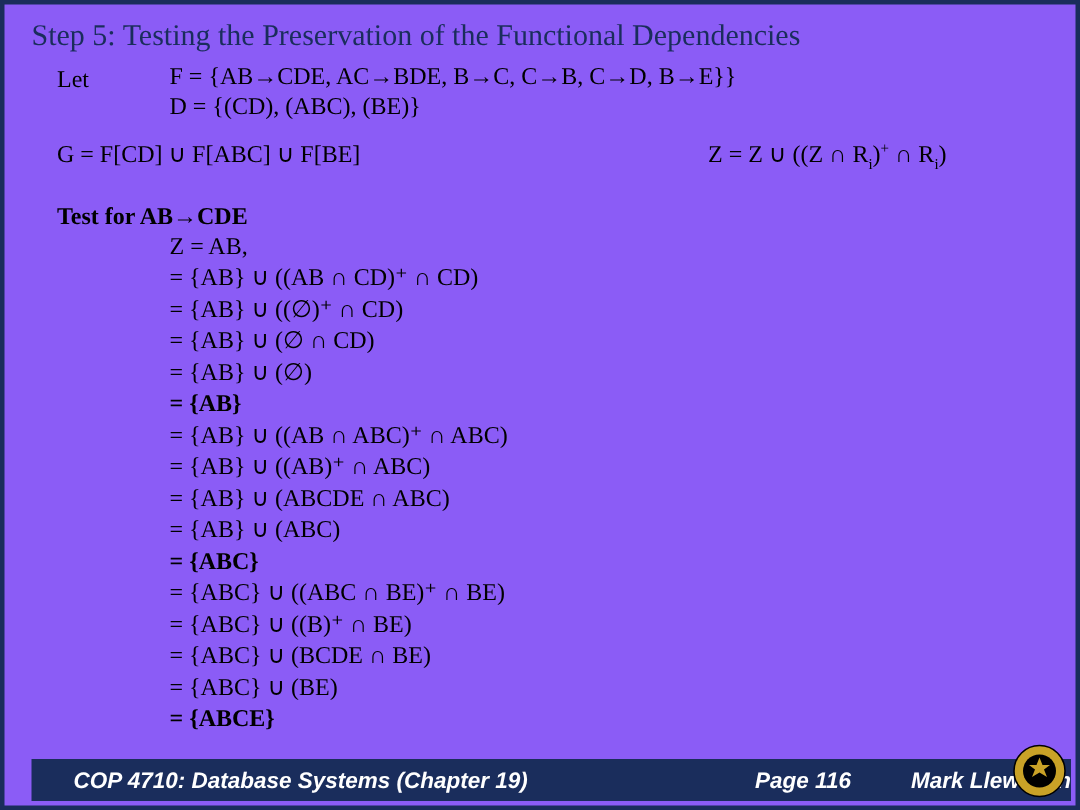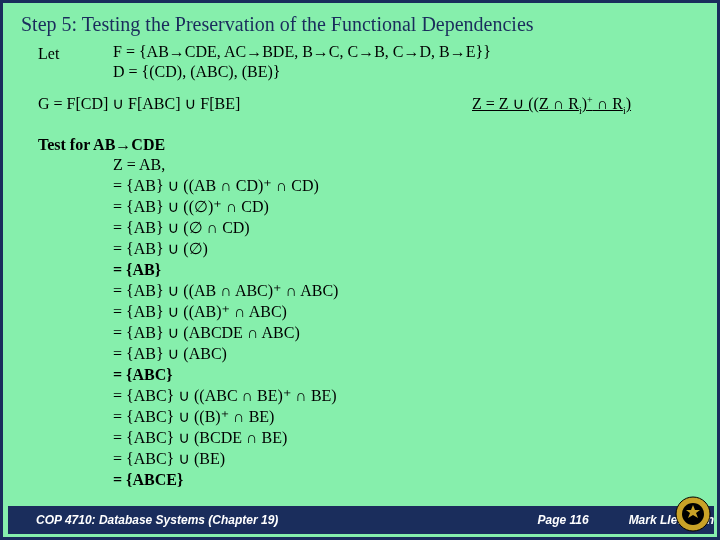--- a/index.html
+++ b/index.html
@@ -1,31 +1,31 @@
 <!DOCTYPE html>
 <html><head>
 <meta charset="utf-8">
 <style>
   * { margin: 0; padding: 0; box-sizing: border-box; }
   body { width: 720px; height: 540px; font-family: 'Times New Roman', serif; background: #fff; position: relative; }
-  .outer { width: 720px; height: 540px; border: 3px solid #1a2d5c; background: #86efac; position: relative; }
+  .outer { width: 720px; height: 540px; border: 3px solid #1a2d5c; background: #8b5cf6; position: relative; }
   .title { color: #1a2d5c; font-size: 20px; padding: 10px 18px 6px 18px; font-weight: normal; }
   .content { padding: 0 35px; font-size: 16px; color: #000; line-height: 1.25; }
   .letblock { display: flex; margin-bottom: 12px; }
   .let-label { width: 75px; padding-top: 2px; }
   .let-body { flex: 1; }
   .row { display: flex; align-items: flex-start; margin-bottom: 18px; }
   .gline { flex: 1; }
-  .zline { width: 210px; text-align: left; text-decoration: underline; }
+  .zline { width: 210px; text-align: left; }
   .steps { margin-left: 75px; }
   .step { margin-bottom: 1px; white-space: nowrap; }
   .bold { font-weight: bold; }
   .sup { vertical-align: super; font-size: 10px; }
   .sub { vertical-align: sub; font-size: 10px; }
-  .footer { position: absolute; left: 5px; right: 3px; bottom: 3px; height: 28px; background: #1a2d5c; color: #fff; display: flex; align-items: center; font-family: Arial, sans-serif; font-size: 12px; font-weight: bold; font-style: italic; }
+  .footer { position: absolute; left: 18px; right: 3px; bottom: 3px; height: 28px; background: #1a2d5c; color: #fff; display: flex; align-items: center; font-family: Arial, sans-serif; font-size: 15px; font-weight: bold; font-style: italic; }
   .footer .fl { padding-left: 28px; flex: 1; }
   .footer .fc { flex: 0 0 auto; padding: 0 40px; }
   .footer .fr { flex: 0 0 auto; }
   .logo { position: absolute; right: 6px; bottom: 5px; width: 36px; height: 36px; }
   .logo svg { width: 36px; height: 36px; }
 </style>
 </head>
 <body>
 
 <div class="outer">

